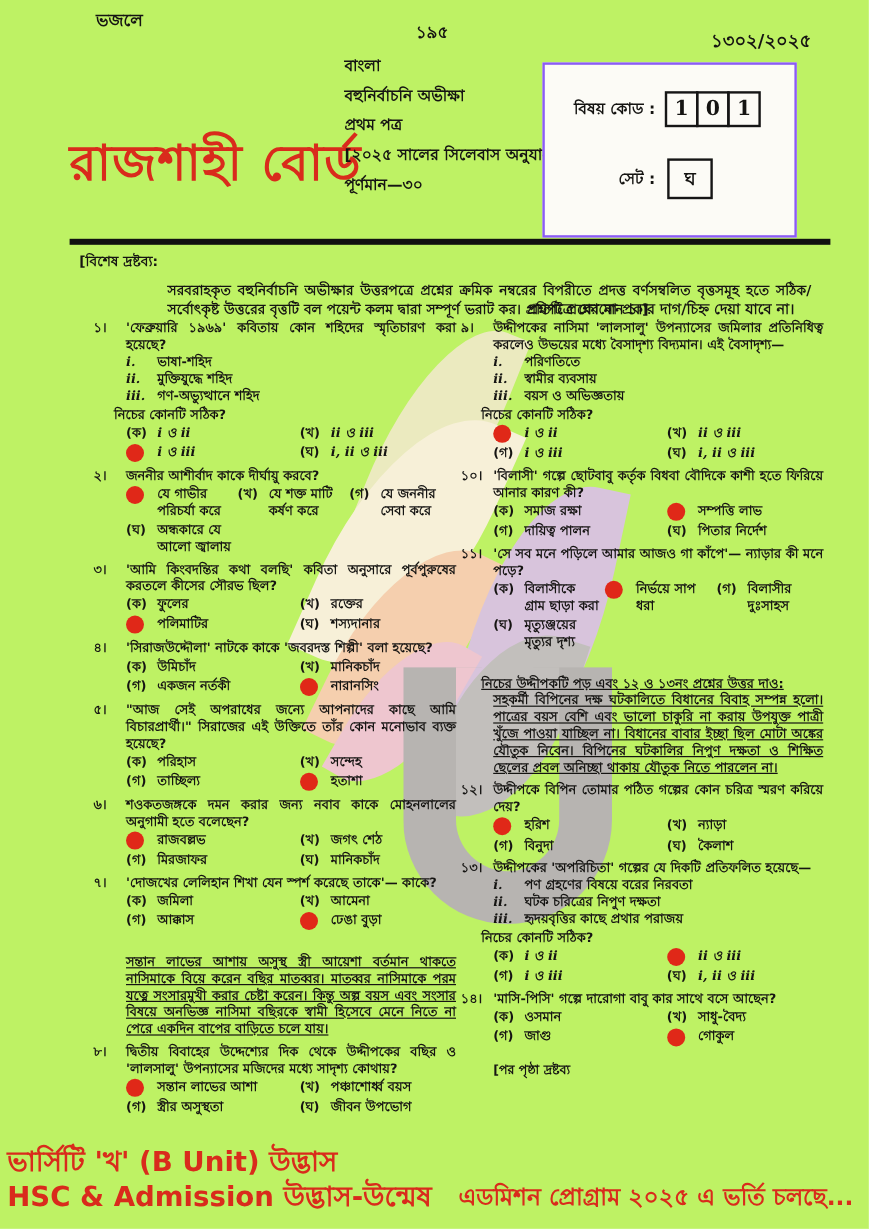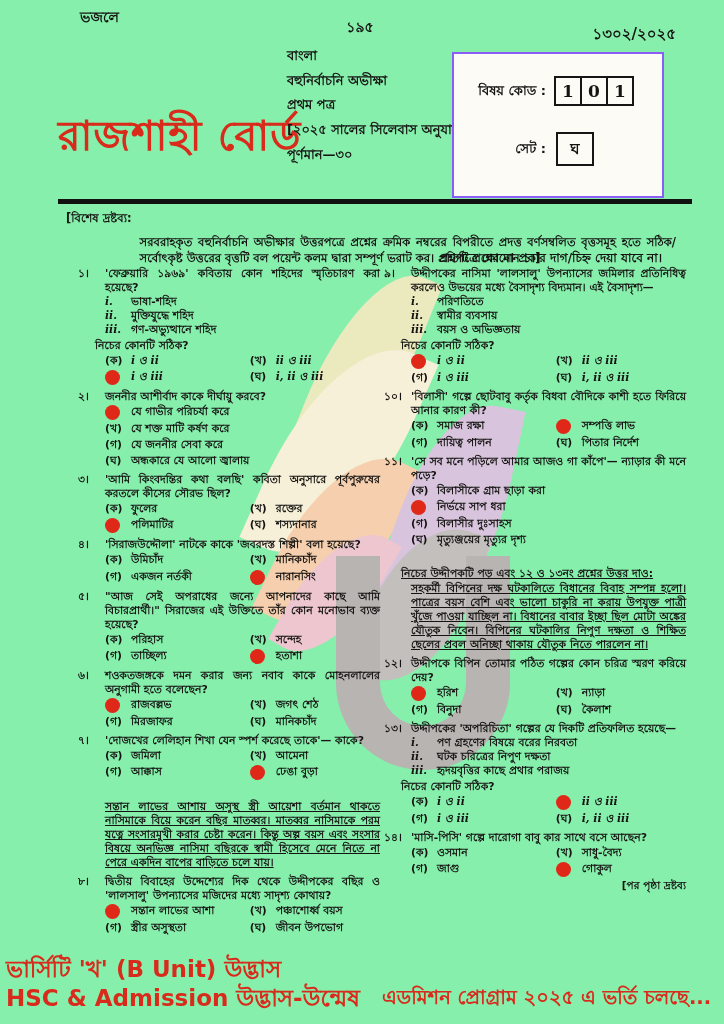--- a/index.html
+++ b/index.html
@@ -1,16 +1,16 @@
 <!DOCTYPE html>
 <html><head>
 <meta charset="utf-8">
 <style>
   html,body{margin:0;padding:0;}
-  .page{position:relative;width:724px;height:1024px;background:#86efac;overflow:hidden;
+  .page{position:relative;width:724px;height:1024px;background:#bef264;overflow:hidden;
         font-family:"DejaVu Sans",sans-serif;color:#151412;}
   
   .handwriting{position:absolute;left:80px;top:6px;font-size:14px;font-weight:bold;}
   .pageno{position:absolute;left:300px;top:16px;width:120px;text-align:center;font-size:14px;font-weight:bold;}
   .serial{position:absolute;right:48px;top:22px;font-size:15px;font-weight:bold;}
   .board-title{position:absolute;left:58px;top:104px;font-size:41px;font-weight:bold;color:#d92b1c;letter-spacing:1px;}
   .meta{position:absolute;left:287px;top:44px;font-size:13px;font-weight:bold;line-height:1.9;}
   .codebox{position:absolute;left:452px;top:52px;width:208px;height:142px;border:2px solid #8b5cf6;background:#fcfbf6;}
   .coderow{display:flex;align-items:center;margin:22px 0 0 16px;}
   .coderow.second{margin-top:26px;}
@@ -31,29 +31,29 @@
   .col-left{left:78px;}
   .col-right{left:384px;}
   .question{display:flex;margin-bottom:5px;}
   .qnum{width:27px;flex:none;}
   .qbody{flex:1;}
   .qline{text-align:justify;}
   .stem-row{display:flex;}
   .stem-n{width:26px;flex:none;font-family:"DejaVu Serif",serif;font-style:italic;}
   .ask{margin:2px 0 1px -10px;}
   .opts{display:grid;grid-template-columns:1.08fr 1fr;column-gap:4px;row-gap:2px;margin-top:1px;}
-  .opts.cols1{grid-template-columns:1fr;}
+  .opts.cols1{grid-template-columns:1fr 1fr 1fr;}
   .opt{display:flex;align-items:flex-start;}
   .optlabel{width:26px;flex:none;}
   .opttext.rom{font-family:"DejaVu Serif",serif;font-style:italic;}
   .adot{width:15px;height:15px;border-radius:50%;background:#e02818;flex:none;margin:0 11px 0 0;}
   .passage{margin:20px 0 5px 0;text-decoration:underline;}
   .passage-intro{margin-left:17px;}
   .passage-body{margin-left:27px;text-align:justify;}
-  .qnote{text-align:right;font-size:10.5px;margin-top:2px;}
+  .qnote{text-align:left;font-size:10.5px;margin-top:14px;}
   
   .footer-left{position:absolute;left:6px;top:955px;color:#d92b1c;font-weight:bold;font-size:23px;line-height:1.25;z-index:3;}
   .footer-right{position:absolute;left:382px;top:983px;color:#d92b1c;font-weight:bold;font-size:19.5px;z-index:3;}
   
   .wm{position:absolute;z-index:1;}
   .petal{position:absolute;border-radius:75% 0 75% 0;}
   .p-yellow {left:322px;top:262px;width:84px;height:212px;background:#ebeabf;transform:rotate(22deg);}
   .p-cream  {left:283px;top:332px;width:112px;height:238px;background:#f7f0d8;transform:rotate(24deg);}
   .p-peach  {left:290px;top:442px;width:94px;height:196px;background:#f5cfae;transform:rotate(26deg);}
   .p-lav    {left:392px;top:398px;width:108px;height:258px;background:#d8c4dc;transform:rotate(12deg);}

